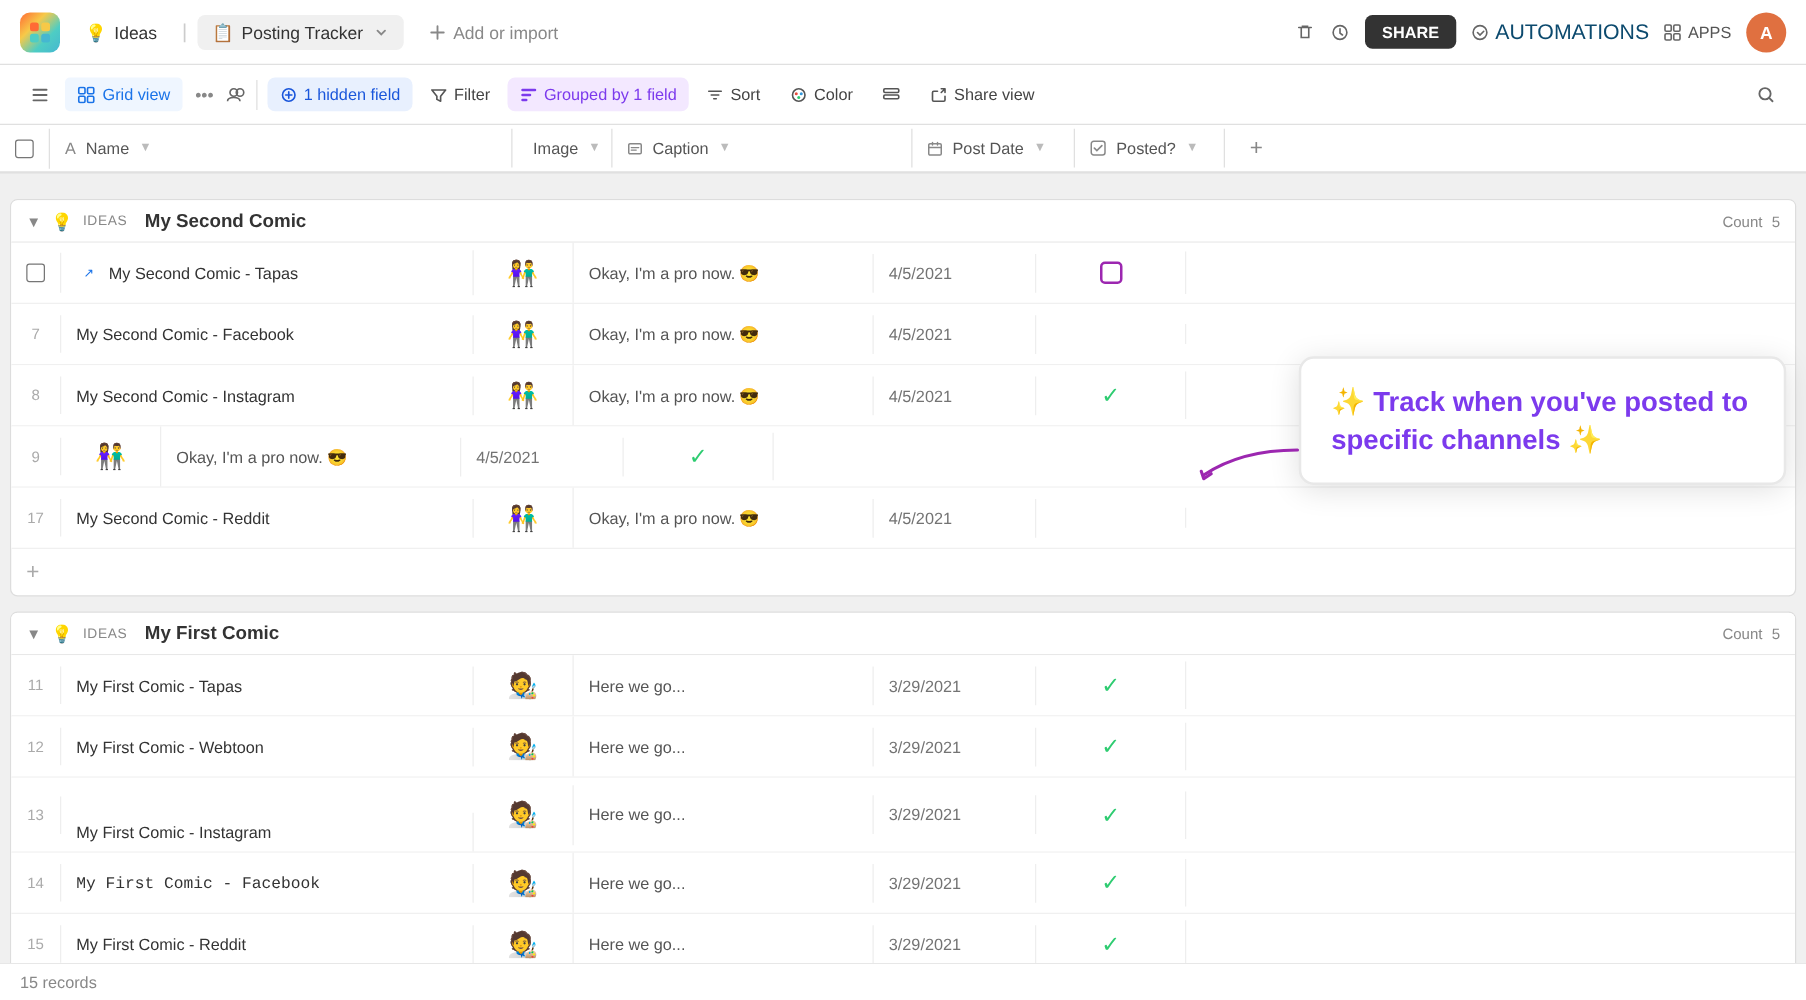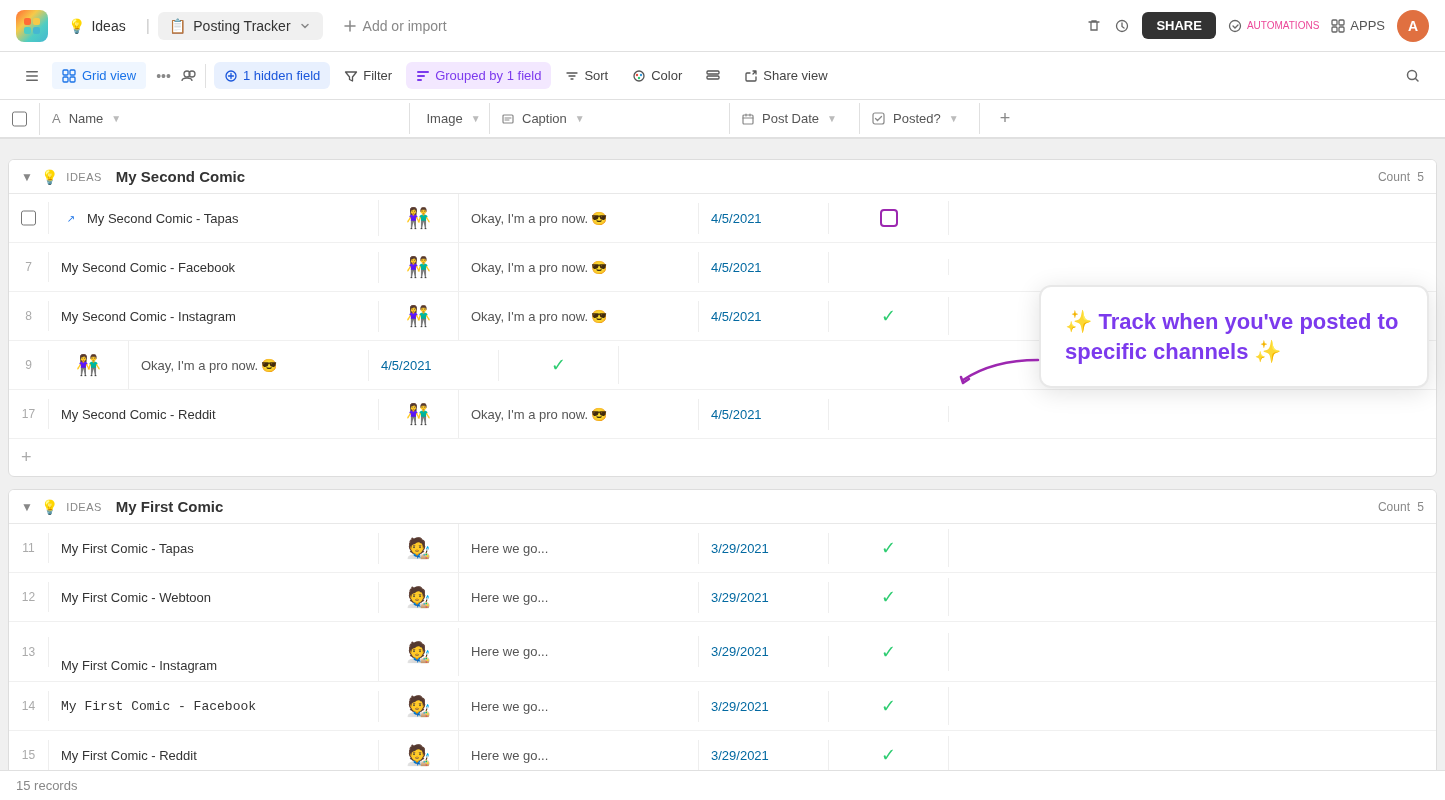--- a/index.html
+++ b/index.html
@@ -45,21 +45,21 @@
     .group-label-sm { font-size: 11px; color: #888; font-weight: 500; text-transform: uppercase; letter-spacing: 0.5px; }
     .group-name { font-size: 15px; font-weight: 600; color: #333; }
     .group-count { font-size: 12px; color: #888; margin-left: auto; }
     
     .table-row { display: flex; align-items: center; border-bottom: 1px solid #f0f0f0; background: #fff; }
     .td { display: flex; align-items: center; padding: 8px 12px; border-right: 1px solid #eee; font-size: 13px; color: #333; flex-shrink: 0; overflow: hidden; }
     .td-checkbox { width: 40px; justify-content: center; }
     .td-name { width: 330px; }
     .td-image { width: 80px; justify-content: center; }
     .td-caption { width: 240px; color: #555; }
-    .td-postdate { width: 130px; color: #0369a1; }
+    .td-postdate { width: 130px; color: #737373; }
     .td-posted { width: 120px; justify-content: center; }
     
     .row-expand { width: 20px; height: 20px; display: flex; align-items: center; justify-content: center; color: #1a73e8; font-size: 10px; cursor: pointer; margin-right: 6px; flex-shrink: 0; }
     
     .thumbnail { width: 32px; height: 32px; border-radius: 4px; overflow: hidden; display: flex; align-items: center; justify-content: center; font-size: 20px; }
     
     .checkbox-empty { width: 18px; height: 18px; border: 2px solid #9c27b0; border-radius: 4px; background: white; }
     .check-green { color: #2ecc71; font-size: 18px; }
     
     .add-row-btn { display: flex; align-items: center; gap: 6px; padding: 8px 12px; color: #888; cursor: pointer; font-size: 13px; }
@@ -118,21 +118,21 @@
           <circle cx="8" cy="8" r="5.5" stroke="#666" stroke-width="1.3"></circle>
           <path d="M8 5v3.5l2 1.5" stroke="#666" stroke-width="1.3" stroke-linecap="round"></path>
         </svg>
     </div>
     <div class="share-btn">SHARE</div>
     <div class="topbar-btn">
       <svg width="14" height="14" viewBox="0 0 14 14" fill="none">
           <circle cx="7" cy="7" r="5.5" stroke="#666" stroke-width="1.3"></circle>
           <path d="M5 7l2 2 3-3" stroke="#666" stroke-width="1.3" stroke-linecap="round"></path>
         </svg>
-      <span style="font-size:10px;color:#ec4899;text-align:right;">AUTOMATIONS</span>
+      <span style="font-size:17px;color:#0c4a6e;text-align:right;">AUTOMATIONS</span>
     </div>
     <div class="topbar-btn">
       <svg width="14" height="14" viewBox="0 0 14 14" fill="none">
           <rect x="1" y="1" width="5" height="5" rx="1" stroke="#666" stroke-width="1.3"></rect>
           <rect x="8" y="1" width="5" height="5" rx="1" stroke="#666" stroke-width="1.3"></rect>
           <rect x="1" y="8" width="5" height="5" rx="1" stroke="#666" stroke-width="1.3"></rect>
           <rect x="8" y="8" width="5" height="5" rx="1" stroke="#666" stroke-width="1.3"></rect>
         </svg>
       <span style="font-size:13px;color:#555;">APPS</span>
     </div>

